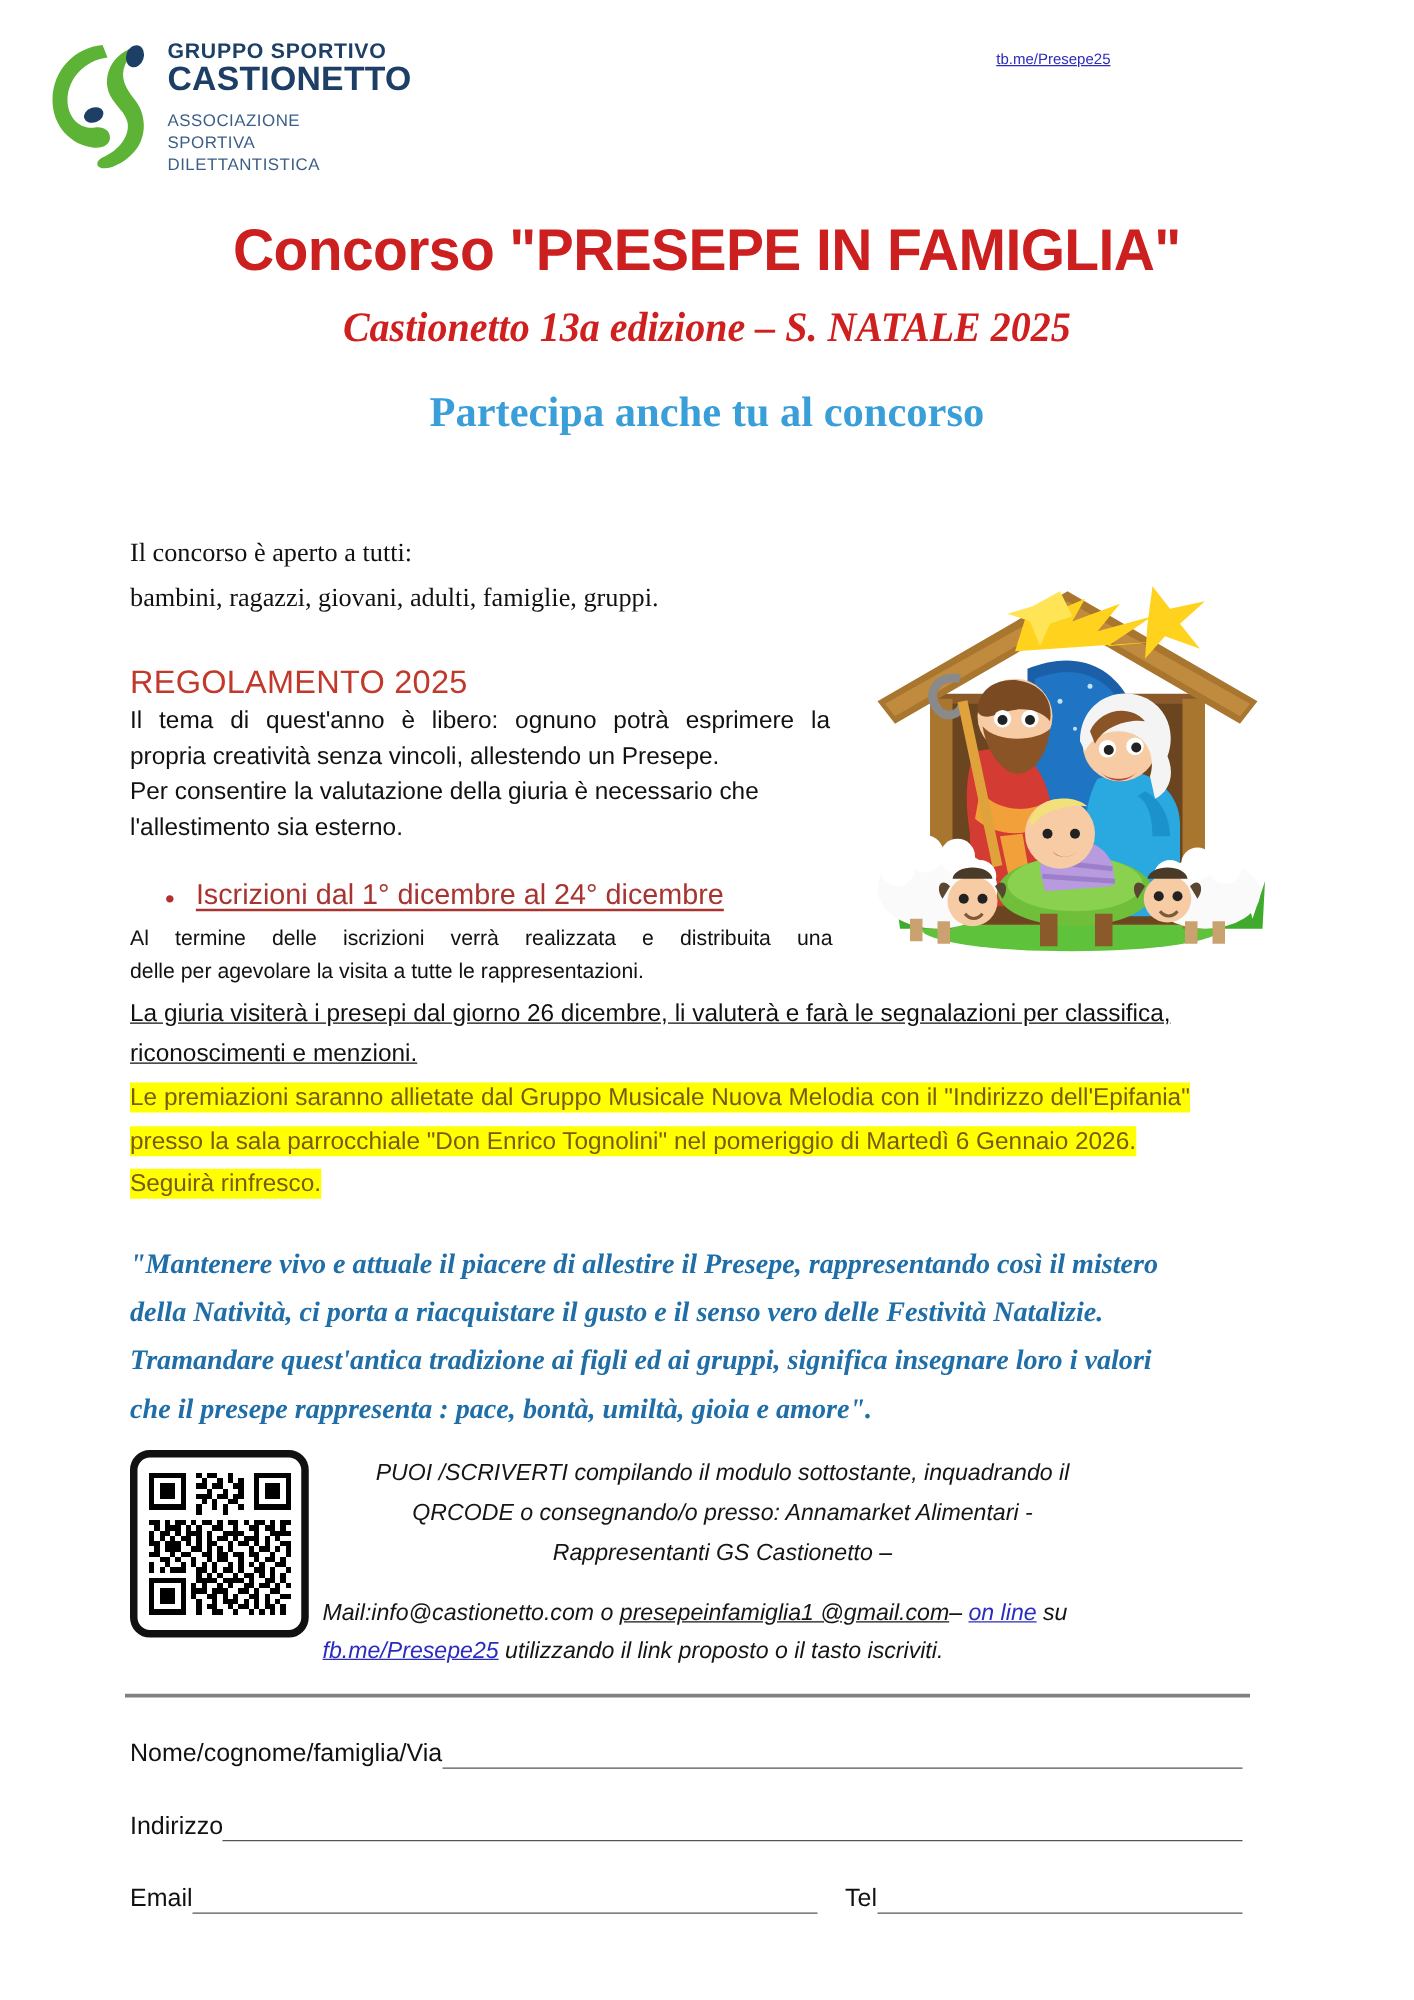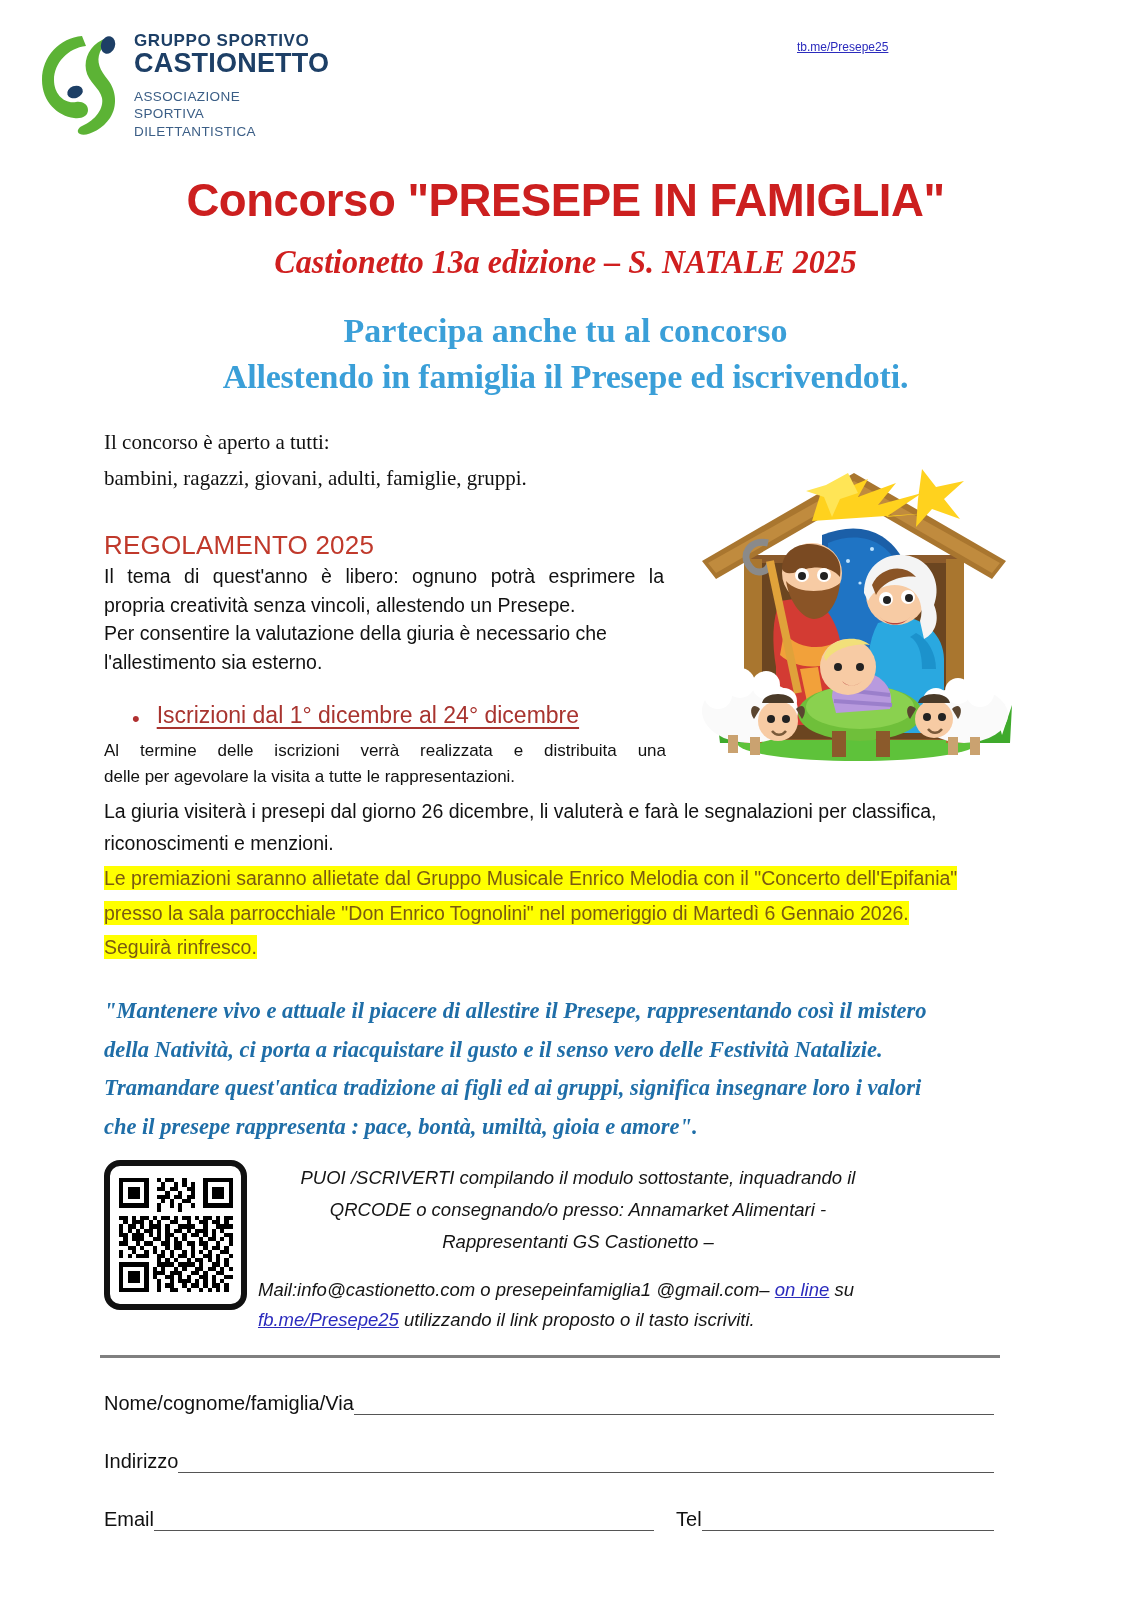--- a/index.html
+++ b/index.html
@@ -43,21 +43,21 @@
     line-height:1.47;color:#111;text-align:justify;}
   .reg-body p{margin:0;}
   .reg-body .just{text-align:justify;text-align-last:justify;}
 
   .bullet-row{position:absolute;left:132px;top:702px;display:flex;align-items:flex-start;}
   .bullet-dot{color:#b03030;font-size:22px;line-height:1;margin-right:17px;margin-top:6px;}
   .bullet-txt{color:#a8342f;font-size:23px;text-decoration:underline;text-underline-offset:4px;}
 
   .para2{position:absolute;left:104px;top:738px;width:562px;font-size:17px;line-height:1.55;color:#111;}
   .para2 p{margin:0;}
-  .para3{position:absolute;left:104px;top:796px;width:925px;font-size:19.5px;line-height:1.62;color:#111;}
+  .para3{position:absolute;left:104px;top:796px;width:925px;font-size:19.5px;line-height:1.62;color:#111;text-decoration:underline;}
   .para3 p{margin:0;}
 
   .hl-block{position:absolute;left:104px;top:861px;width:930px;font-size:19.5px;line-height:1.78;color:#7a5a12;}
   .hl-block span.hl{background:#ffff00;padding:1px 0;}
   .hl-block div{margin:0;}
 
   
   .quote{position:absolute;left:104px;top:992px;width:930px;
     font-family:"Liberation Serif", serif;font-style:italic;font-weight:bold;
     font-size:22.5px;line-height:1.72;color:#1f6ea8;}
@@ -69,21 +69,21 @@
     display:flex;align-items:center;justify-content:center;overflow:hidden;}
   .qr-box svg{display:block;}
 
   .contact{position:absolute;left:258px;top:1162px;width:640px;text-align:center;
     font-style:italic;font-size:18.5px;line-height:1.72;color:#151515;}
   .contact div{margin:0;}
 
   .mail-block{position:absolute;left:258px;top:1275px;width:700px;
     font-style:italic;font-size:18.5px;line-height:1.62;color:#151515;}
   .mail-block .lnk{color:#2b2bbd;text-decoration:underline;}
-  .mail-block .lnk-d{color:#151515;text-align:center;}
+  .mail-block .lnk-d{color:#151515;text-decoration:underline;text-align:center;}
 
   
   .rule{position:absolute;left:100px;top:1355px;width:900px;height:3px;background:#808080;}
   .frow{position:absolute;font-size:20px;color:#111;display:flex;align-items:flex-end;justify-content:center;}
   .fline{border-bottom:1.6px solid #555;height:19px;}
   .frow .lbl{white-space:nowrap;}
 
   
   .g-green{fill:#5cb335;}
   .g-navy{fill:#1d3f66;}
@@ -112,21 +112,20 @@
       </div>
     </div>
   </div>
 
   <a class="top-link" href="#">tb.me/Presepe25</a>
 
   <div class="title-main">Concorso "PRESEPE IN FAMIGLIA"</div>
   <div class="title-sub">Castionetto 13a edizione – S. NATALE 2025</div>
   <div class="title-blue">
     <span>Partecipa anche tu al concorso</span>
-    <span class="l2">Allestendo in famiglia il Presepe ed iscrivendoti.</span>
   </div>
 
   <div class="intro">
     <div>Il  concorso  è  aperto  a  tutti:</div>
     <div>bambini, ragazzi, giovani, adulti, famiglie, gruppi.</div>
   </div>
 
   <div style="position:absolute;left:672px;top:443px;width:362px;height:325px;">
     <svg width="362" height="325" viewBox="0 0 362 325">
 
@@ -240,21 +239,21 @@
     <p class="just" style="text-align:justify;text-align-last:justify;">Al  termine  delle  iscrizioni  verrà  realizzata  e  distribuita  una</p>
     <p>delle per agevolare la visita a tutte le rappresentazioni.</p>
   </div>
 
   <div class="para3">
     <p>La giuria visiterà i presepi dal giorno 26 dicembre, li valuterà e farà le segnalazioni per classifica,</p>
     <p>riconoscimenti e menzioni.</p>
   </div>
 
   <div class="hl-block">
-    <div><span class="hl">Le premiazioni saranno allietate dal Gruppo Musicale Enrico Melodia con il "Concerto dell'Epifania"</span></div>
+    <div><span class="hl">Le premiazioni saranno allietate dal Gruppo Musicale Nuova Melodia con il "Indirizzo dell'Epifania"</span></div>
     <div><span class="hl">presso la sala parrocchiale "Don Enrico Tognolini" nel pomeriggio di Martedì 6 Gennaio 2026.</span></div>
     <div><span class="hl">Seguirà rinfresco.</span></div>
   </div>
 
   <div class="quote">
     <div>"Mantenere vivo e attuale il piacere di allestire il Presepe, rappresentando così il mistero</div>
     <div>della Natività,  ci porta  a riacquistare  il gusto  e il senso  vero  delle Festività Natalizie.</div>
     <div>Tramandare quest'antica tradizione ai figli  ed ai gruppi, significa insegnare loro i valori</div>
     <div>che il presepe rappresenta : pace, bontà, umiltà, gioia e amore".</div>
   </div>

